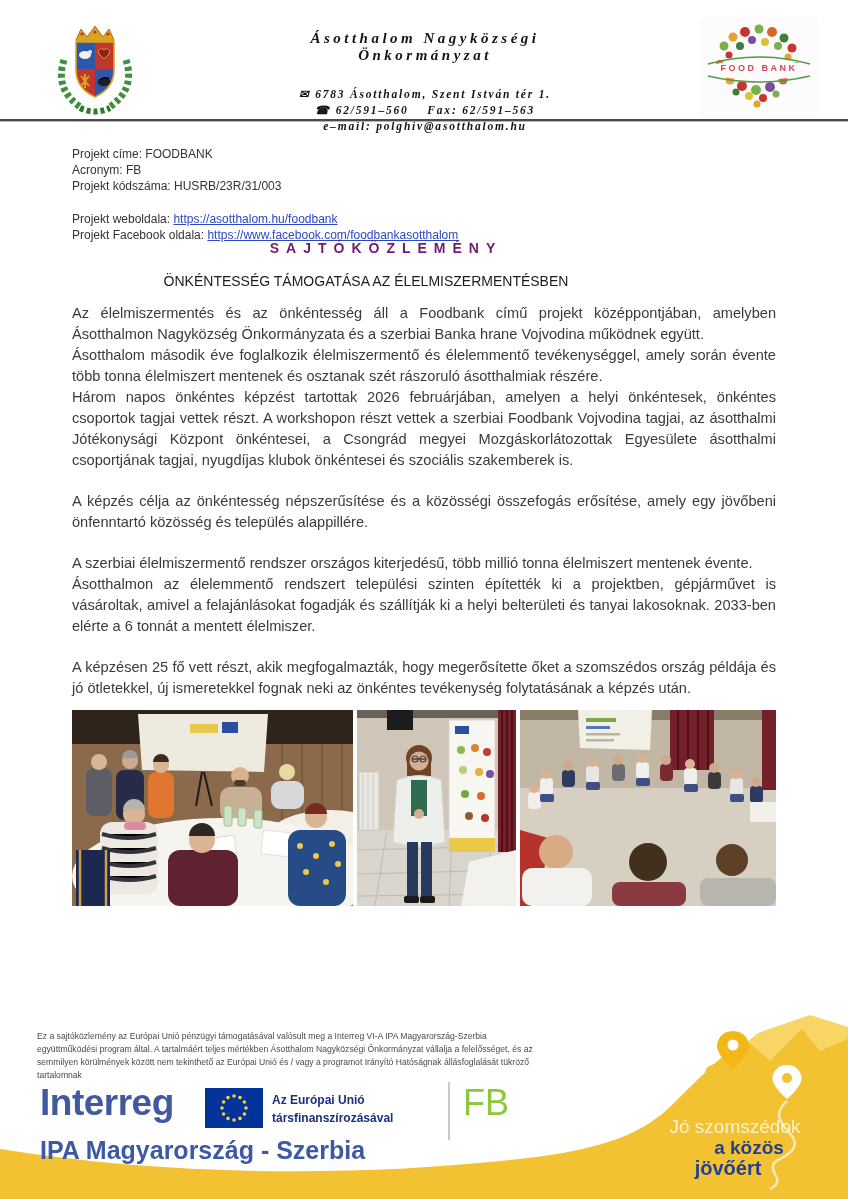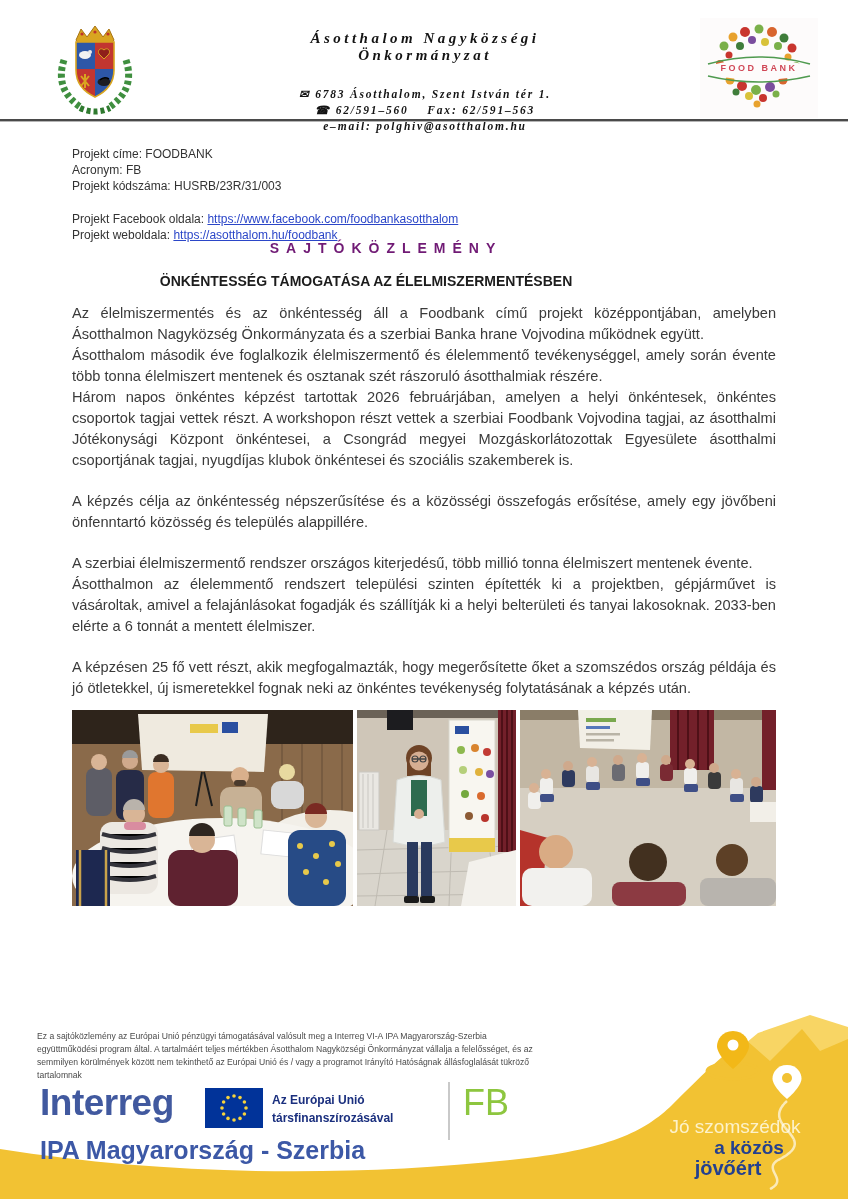--- a/index.html
+++ b/index.html
@@ -16,21 +16,21 @@
   .fb-card{position:absolute;left:700px;top:18px;}
   .rule{position:absolute;left:0;top:119px;width:848px;height:2px;background:#4a4a4a;border-bottom:1px solid #b5b5b5;}
   
   .projinfo{position:absolute;left:72px;top:146px;font-size:12px;line-height:16.2px;color:#333;}
   .projinfo .spacer{height:16px;}
   .projinfo a{color:#2b46c8;text-decoration:underline;}
   
   .pr-title{position:absolute;left:0;top:240px;width:772px;text-align:center;
     font-size:14px;font-weight:bold;letter-spacing:7px;color:#701a75;}
   .pr-subtitle{position:absolute;left:0;top:273px;width:732px;text-align:center;
-    font-size:14px;font-weight:bold;color:#1c1c1c;}
+    font-size:14px;font-weight:normal;color:#1c1c1c;}
   
   .body-text{position:absolute;left:72px;top:303px;width:704px;font-size:14.6px;
     line-height:21px;text-align:justify;color:#3a3a3a;}
   .body-text p{margin:0;}
   .body-text p.gap{margin-top:20px;}
   
   .photos{position:absolute;left:72px;top:710px;width:704px;height:196px;display:flex;gap:4px;}
   .photos svg{display:block;}
   
   .footer-art{position:absolute;left:0;top:1009px;}
@@ -136,24 +136,24 @@
   </svg>
 
   <div class="rule"></div>
 
   <div class="projinfo">
     <div>Projekt címe: FOODBANK</div>
     <div>Acronym: FB</div>
     <div>Projekt kódszáma: HUSRB/23R/31/003</div>
     <div class="spacer"></div>
     <div>
-      <span>Projekt Facebook oldala: </span><a href="#">https://www.facebook.com/foodbankasotthalom</a>
+      <span>Projekt weboldala: </span><a href="#">https://asotthalom.hu/foodbank</a>
     </div>
     <div>
-      <span>Projekt weboldala: </span><a href="#">https://asotthalom.hu/foodbank</a>
+      <span>Projekt Facebook oldala: </span><a href="#">https://www.facebook.com/foodbankasotthalom</a>
     </div>
   </div>
 
   <div class="pr-title">SAJTÓKÖZLEMÉNY</div>
   <div class="pr-subtitle">ÖNKÉNTESSÉG TÁMOGATÁSA AZ ÉLELMISZERMENTÉSBEN</div>
 
   <div class="body-text">
     <p>Az élelmiszermentés és az önkéntesség áll a Foodbank című projekt középpontjában, amelyben Ásotthalmon Nagyközség Önkormányzata és a szerbiai Banka hrane Vojvodina működnek együtt.</p>
     <p>Ásotthalom második éve foglalkozik élelmiszermentő és élelemmentő tevékenységgel, amely során évente több tonna élelmiszert mentenek és osztanak szét rászoruló ásotthalmiak részére.</p>
     <p>Három napos önkéntes képzést tartottak 2026 februárjában, amelyen a helyi önkéntesek, önkéntes csoportok tagjai vettek részt. A workshopon részt vettek a szerbiai Foodbank Vojvodina tagjai, az ásotthalmi Jótékonysági Központ önkéntesei, a Csongrád megyei Mozgáskorlátozottak Egyesülete ásotthalmi csoportjának tagjai, nyugdíjas klubok önkéntesei és szociális szakemberek is.</p>

